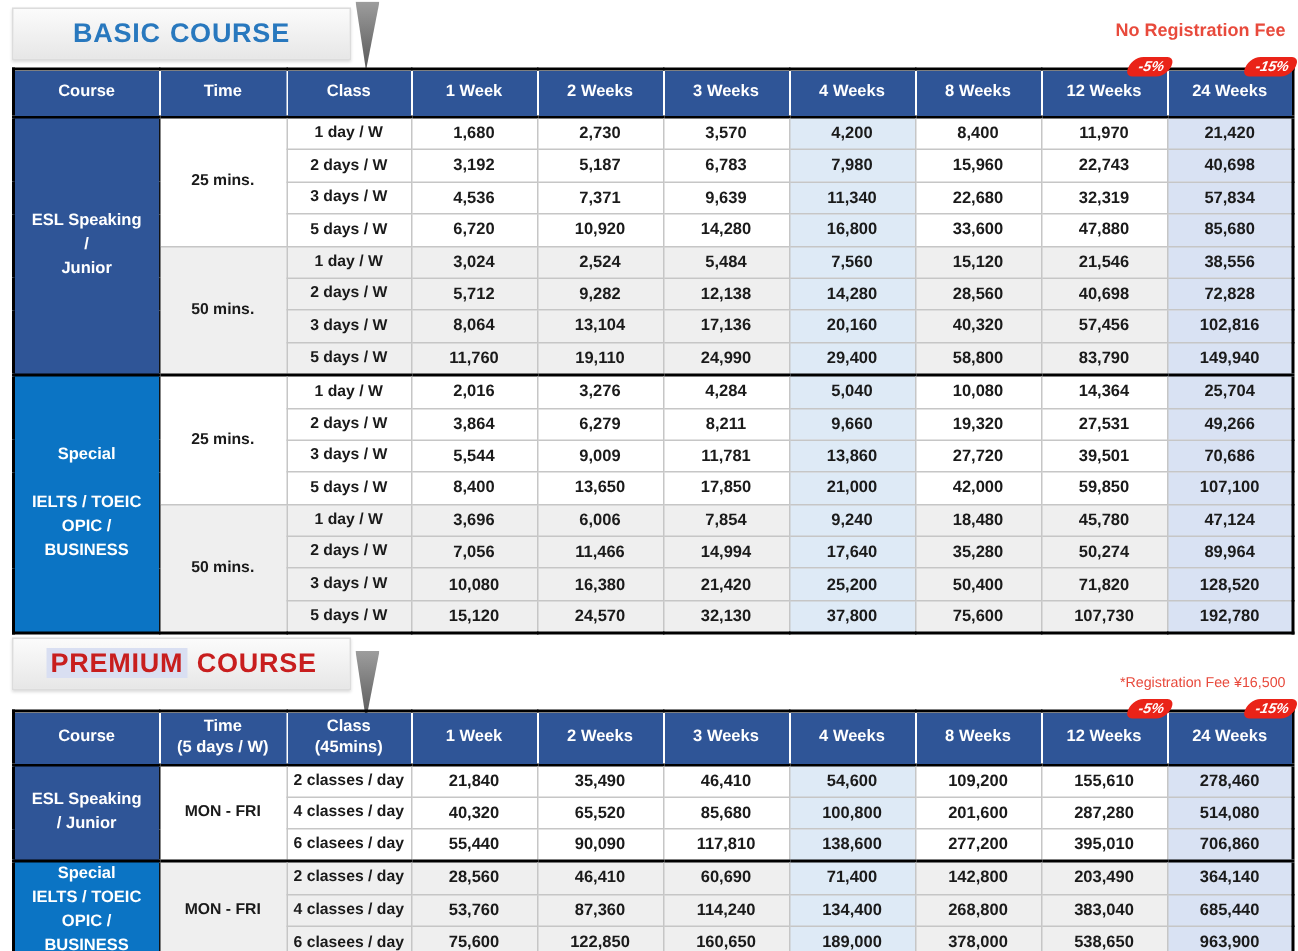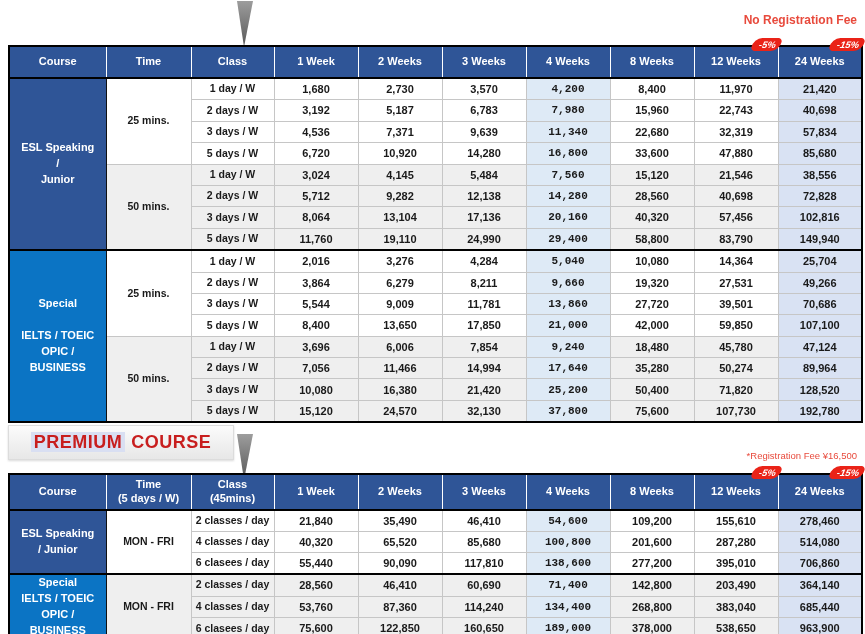--- a/index.html
+++ b/index.html
@@ -39,39 +39,42 @@
               border-bottom:2px solid #000;padding:2px 1px;position:relative;
               white-space:pre-line;line-height:1.25;}
   #basic-table th{height:26px;}
   #premium-table th{height:30px;}
   .pricing td{font-size:11px;font-weight:bold;color:#1a1a1a;text-align:center;
               border:1px solid #c6c6c6;padding:0 4px;background:#fff;
               white-space:pre-line;line-height:1.3;}
   #basic-table td{height:20.4px;}
   #premium-table td{height:20px;}
   tr.shade-gray td{background:#efefef;}
-  td.col-4w{background:#deeaf6 !important;font-family:Liberation Mono, monospace;}
+  td.col-4w{background:#deeaf6 !important;}
   td.col-24w{background:#d9e2f3 !important;}
   td.course{color:#fff;border:1px solid #111;font-size:11px;line-height:1.45;}
   td.course.navy{background:#2f5597 !important;}
   td.course.bright{background:#0b74c4 !important;}
   tr.group-top td{border-top:2px solid #000;}
   td.timecell,td.classcell{font-size:10.5px;margin-top:32px;}
 
   
   .badge{position:absolute;top:-9px;right:-3px;background:#ea2318;color:#fff;
          font-size:9.5px;font-weight:bold;font-style:italic;
          padding:1px 5px 1px 7px;border-radius:9px 4px 9px 4px;
          transform:skewX(-12deg);z-index:6;line-height:1.2;}
 </style>
 </head>
 <body>
 
 <div id="page">
 
+  <div class="banner" id="basic-banner">
+    <span class="title"><span class="w1">BASIC</span><span>COURSE</span></span>
+  </div>
   <div class="ribbon" id="basic-ribbon"></div>
   <div class="note" id="basic-note">No Registration Fee</div>
   <table class="pricing" id="basic-table">
       <colgroup>
         <col style="width: 97px;">
         <col style="width: 85px;">
         <col style="width: 83px;">
         <col style="width: 84px;">
         <col style="width: 84px;">
         <col style="width: 84px;">
@@ -136,21 +139,21 @@
           <td>14,280</td>
           <td class="col-4w">16,800</td>
           <td>33,600</td>
           <td>47,880</td>
           <td class="col-24w">85,680</td>
         </tr>
         <tr class="shade-gray">
           <td class="timecell" rowspan="4">50 mins.</td>
           <td class="classcell">1 day / W</td>
           <td>3,024</td>
-          <td>4,145</td>
+          <td>2,524</td>
           <td>5,484</td>
           <td class="col-4w">7,560</td>
           <td>15,120</td>
           <td>21,546</td>
           <td class="col-24w">38,556</td>
         </tr>
         <tr class="shade-gray">
           <td class="classcell">2 days / W</td>
           <td>5,712</td>
           <td>9,282</td>

